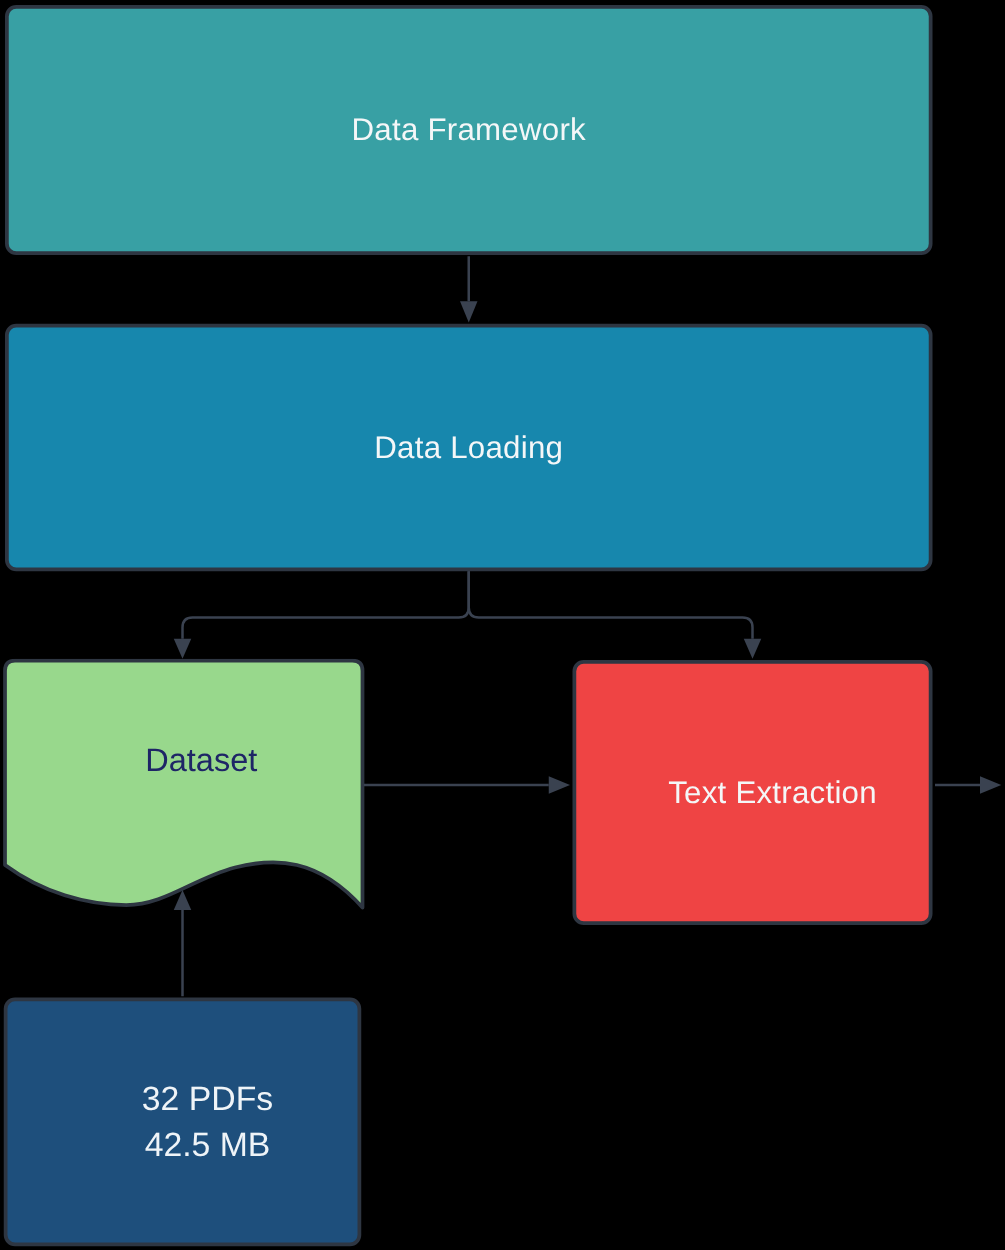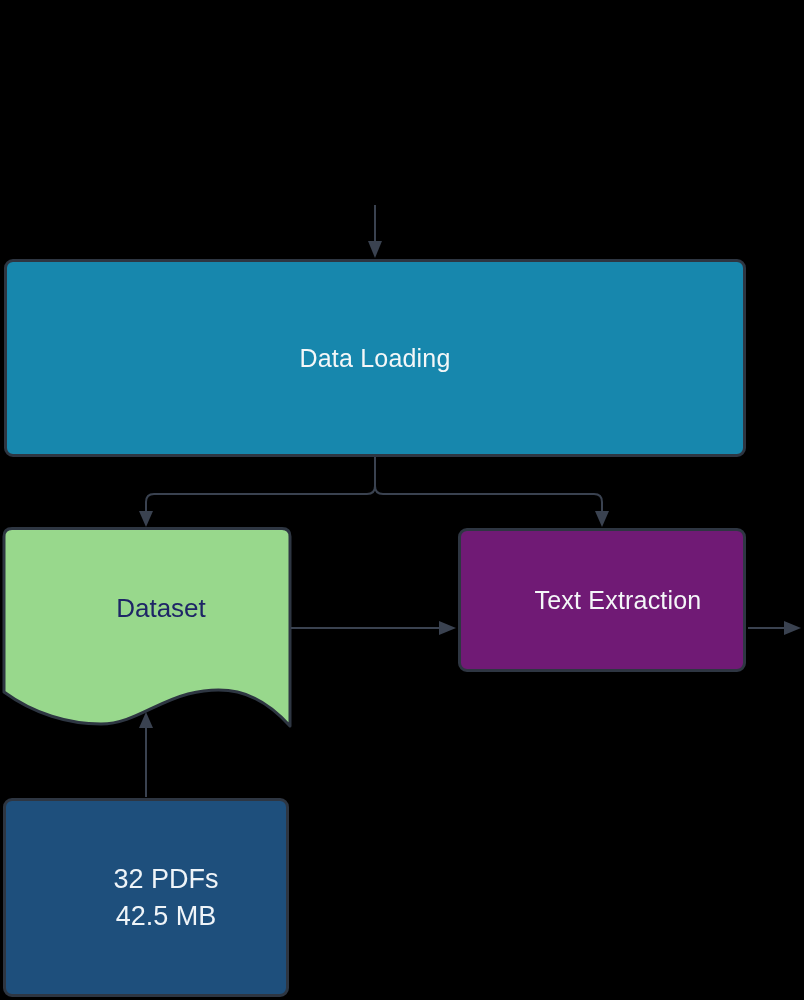--- a/index.html
+++ b/index.html
@@ -25,21 +25,21 @@
     justify-content: center;
     text-align: center;
   }
   .node-label {
     font-size: 25px;
     letter-spacing: 0.2px;
     color: #F4F7F8;
   }
   .node-data-framework { left: 4px; top: 4px; width: 742px; height: 200px; background: #38A0A4; }
   .node-data-loading   { left: 4px; top: 259px; width: 742px; height: 198px; background: #1787AD; }
-  .node-text-extraction{ left: 458px; top: 528px; width: 288px; height: 144px; background: #701a75; padding-left: 32px; }
+  .node-text-extraction{ left: 458px; top: 528px; width: 288px; height: 212px; background: #ef4444; padding-left: 32px; }
   .node-pdf-source     { left: 3px; top: 798px; width: 286px; height: 199px; background: #1E4F7C; padding-left: 40px; }
   .pdf-lines {
     font-size: 27px;
     line-height: 37px;
     color: #EFF4F8;
   }
   .dataset-shape-svg {
     position: absolute;
     left: 2px;
     top: 527px;
@@ -76,20 +76,23 @@
   .edge-head {
     fill: #3A4250;
     stroke: none;
   }
 </style>
 </head>
 <body>
 
 <div class="canvas">
 
+  <div class="node node-data-framework">
+    <span class="node-label">Data Framework</span>
+  </div>
 
   <div class="node node-data-loading">
     <span class="node-label">Data Loading</span>
   </div>
 
   <div class="node node-text-extraction">
     <span class="node-label">Text Extraction</span>
   </div>
 
   <div class="node node-pdf-source">

